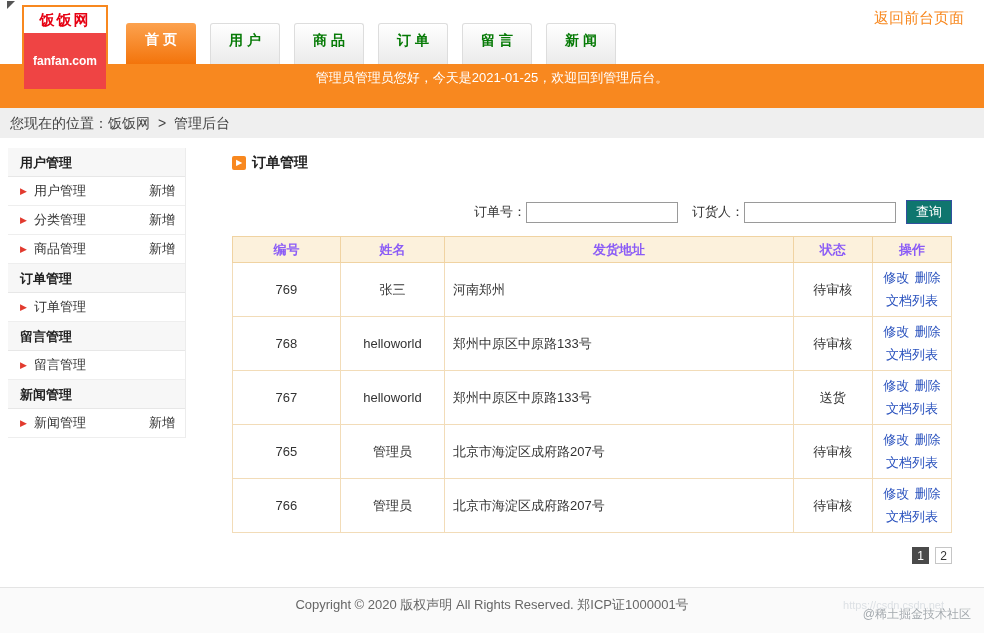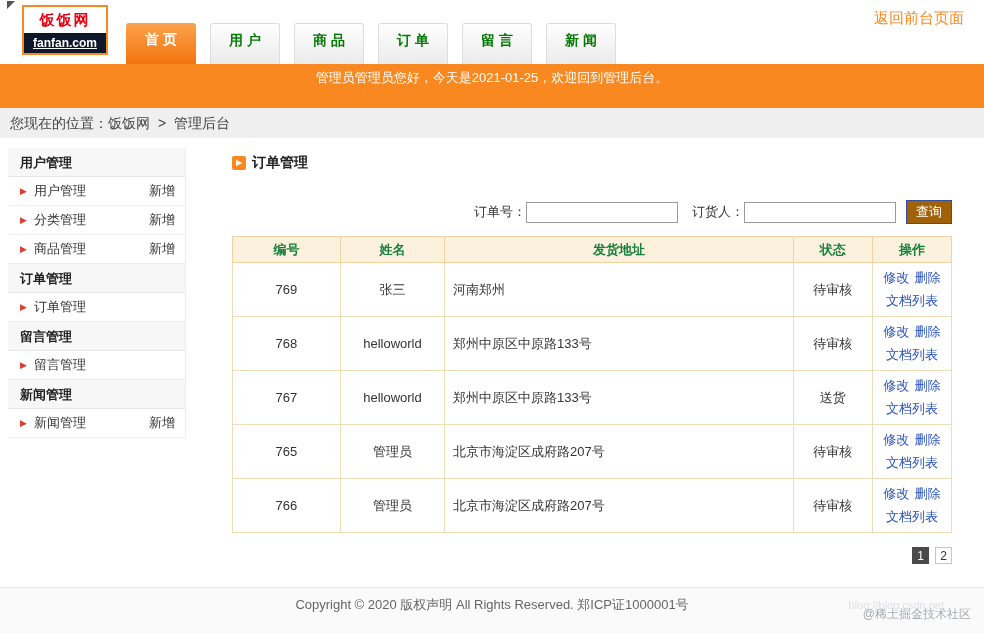--- a/index.html
+++ b/index.html
@@ -22,22 +22,22 @@
   }
   .logo {
     position: absolute; left: 22px; top: 5px; width: 86px;
     border: 2px solid #f8881f; background: #fff; cursor: pointer;
   }
   .logo-title {
     color: #e60012; font-weight: bold; font-size: 15px;
     text-align: center; padding: 4px 0 3px; letter-spacing: 2px; white-space: nowrap;
   }
   .logo-domain {
-    background: #0f172a; color: #fff; font-weight: bold; font-size: 12px;
-    text-align: center; padding: 3px 0; text-decoration: underline;
+    background: #ef4444; color: #fff; font-weight: bold; font-size: 12px;
+    text-align: center; padding: 21px 0;
   }
   .back-link {
     position: absolute; right: 20px; top: 9px;
     color: #f8881f; font-size: 15px;
   }
   .main-nav { position: absolute; left: 126px; bottom: 0; display: flex; gap: 14px; }
   .tab {
     display: block; width: 70px; height: 41px; line-height: 33px;
     text-align: center; font-size: 14px; font-weight: bold;
     border-radius: 3px 3px 0 0; white-space: nowrap;
@@ -99,30 +99,30 @@
     margin-top: 28px; display: flex; justify-content: flex-end;
     align-items: center; font-size: 13px; color: #333;
   }
   .search-bar label { margin-left: 14px; }
   .search-bar input {
     width: 152px; height: 21px; border: 1px solid #9a9a9a; background: #fff;
     font-size: 13px; padding: 0 4px;
   }
   .search-btn {
     width: 46px; height: 24px; margin-left: 10px;
-    background: #a16207; color: #fff; border: 1px solid #32509f;
+    background: #0f766e; color: #fff; border: 1px solid #32509f;
     font-size: 13px; cursor: pointer;
   }
 
   table.orders {
     width: 100%; margin-top: 12px; border-collapse: collapse;
     font-size: 13px; color: #333; border: 1px solid #eec996;
   }
   table.orders th {
-    background: #fcf1dc; color: #15803d; font-weight: bold;
+    background: #fcf1dc; color: #8b5cf6; font-weight: bold;
     height: 26px; border: 1px solid #f0d3a2; text-align: center;
   }
   table.orders td {
     height: 54px; border: 1px solid #f2dcb8; text-align: center;
     background: #fff;
   }
   table.orders td.address { text-align: left; padding-left: 8px; }
   table.orders td.actions { padding: 4px 6px; line-height: 1.7; }
   .op-link { color: #2a52be; margin: 0 1px; }
   .col-id { width: 15%; } .col-name { width: 14.5%; } .col-addr { width: 48.5%; }
@@ -311,14 +311,14 @@
     <div class="pagination">
       <span class="page active">1</span>
       <span class="page">2</span>
     </div>
   </main>
 </div>
 
 <div class="footer">
   <span>Copyright © 2020 版权声明 All Rights Reserved. 郑ICP证1000001号</span>
 </div>
-<div class="watermark-url">blog://blog.csdn.net</div>
+<div class="watermark-url">https://csdn.csdn.net</div>
 <div class="watermark-community">@稀土掘金技术社区</div>
 
 </body></html>

